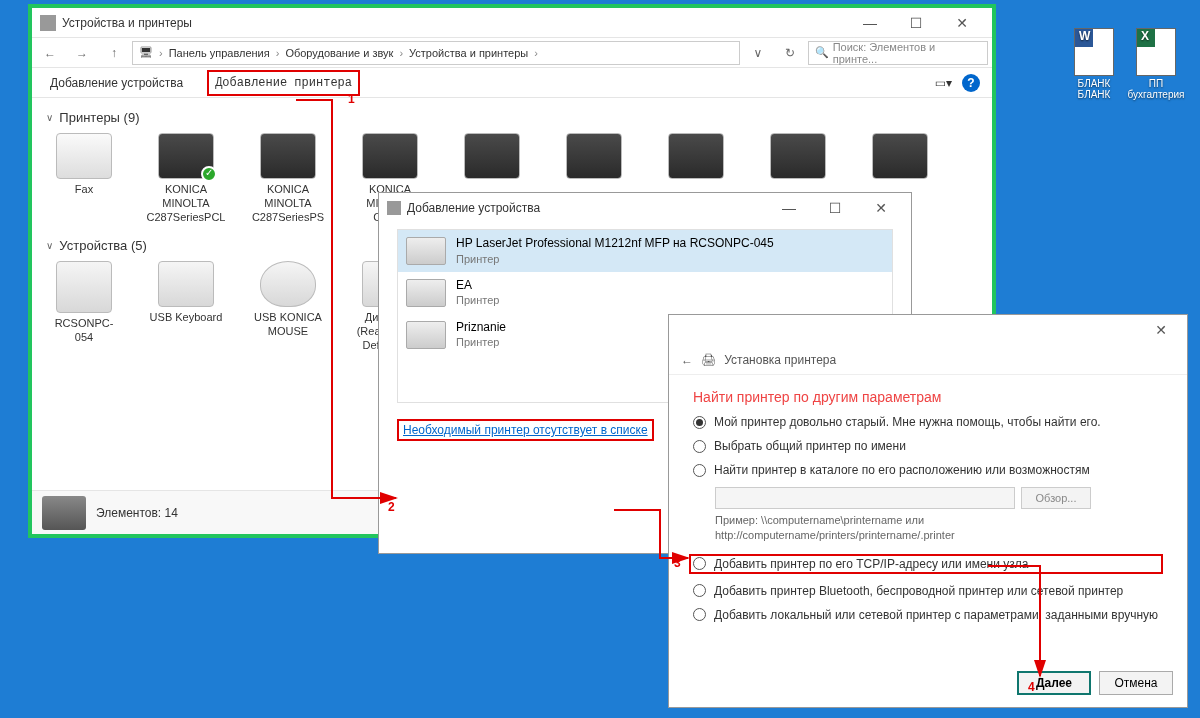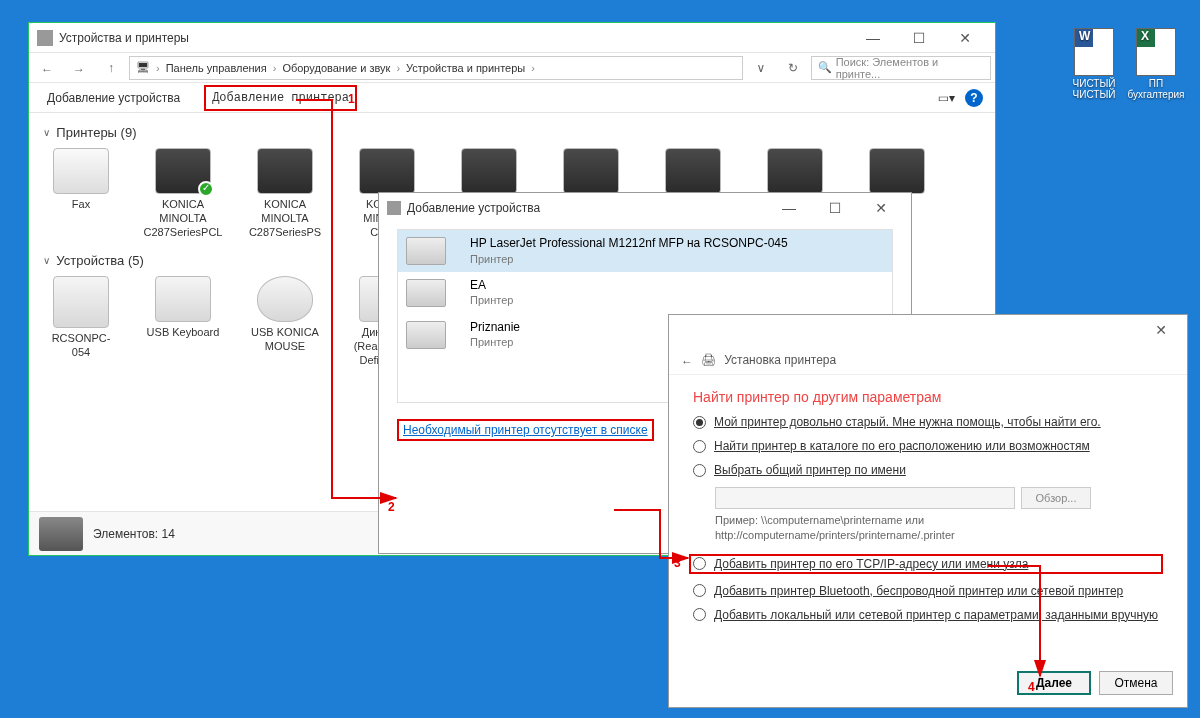--- a/index.html
+++ b/index.html
@@ -1,19 +1,19 @@
 <!DOCTYPE html>
 <html><head>
 <meta charset="utf-8">
 <style>
 * { box-sizing: border-box; font-family: 'Segoe UI', Tahoma, sans-serif; }
 body { margin: 0; width: 1200px; height: 718px; background: #1e7dd4; overflow: hidden; position: relative; }
 
 
-.main-window { position: absolute; left: 28px; top: 22px; width: 968px; height: 534px; background: #fff; border: 1px solid #22c55e; }
+.main-window { position: absolute; left: 28px; top: 4px; width: 968px; height: 534px; background: #fff; border: 4px solid #22c55e; }
 .titlebar { height: 30px; display: flex; align-items: center; padding: 0 8px; border-bottom: 1px solid #e5e5e5; font-size: 12px; color: #333; }
 .titlebar-icon { width: 16px; height: 16px; margin-right: 6px; background: #999; }
 .win-ctrl { margin-left: auto; display: flex; gap: 2px; }
 .win-ctrl span { width: 44px; height: 28px; display: flex; align-items: center; justify-content: center; color: #555; font-size: 14px; }
 
 .addrbar { height: 30px; display: flex; align-items: center; padding: 0 4px; gap: 4px; border-bottom: 1px solid #e5e5e5; font-size: 12px; }
 .nav-btn { width: 28px; height: 26px; display: flex; align-items: center; justify-content: center; color: #666; }
 .breadcrumb { flex: 1; height: 24px; border: 1px solid #ccc; display: flex; align-items: center; padding: 0 6px; gap: 2px; color: #333; font-size: 11px; }
 .breadcrumb span.sep { color: #888; padding: 0 4px; }
 .searchbox { width: 180px; height: 24px; border: 1px solid #ccc; padding: 0 6px; display: flex; align-items: center; color: #888; font-size: 11px; }
@@ -39,35 +39,35 @@
 .statusbar { position: absolute; bottom: 0; left: 0; right: 0; height: 44px; border-top: 1px solid #e5e5e5; display: flex; align-items: center; padding: 0 10px; font-size: 12px; color: #333; background: #f8f8f8; }
 .status-icon { width: 44px; height: 34px; background: linear-gradient(#888,#555); border-radius: 3px; margin-right: 10px; }
 
 
 .dlg2 { position: absolute; left: 378px; top: 192px; width: 534px; height: 362px; background: #fff; border: 1px solid #999; }
 .dlg2 .titlebar2 { height: 30px; display: flex; align-items: center; padding: 0 8px; font-size: 12px; color: #333; }
 .dlg2 .hdr { padding: 10px 18px 4px; }
 .dlg2 .hdr .h1 { font-size: 14px; color: #0066cc; margin-bottom: 4px; }
 .dlg2 .hdr .sub { font-size: 11px; color: #666; }
 .dlg2 .listbox { margin: 6px 18px; border: 1px solid #e0e0e0; height: 174px; overflow: hidden; }
-.listitem { display: flex; align-items: center; padding: 6px 8px; gap: 24px; font-size: 12px; }
+.listitem { display: flex; align-items: center; padding: 6px 8px; gap: 10px; font-size: 12px; }
 .listitem.sel { background: #d4e8f6; }
 .li-icon { width: 40px; height: 28px; background: linear-gradient(#eee,#ccc); border: 1px solid #aaa; border-radius: 2px; }
 .li-txt { display: flex; flex-direction: column; line-height: 1.3; }
 .li-txt .sub { color: #777; font-size: 11px; }
 .dlg2 .link { margin: 10px 18px; font-size: 12px; color: #0066cc; text-decoration: underline; display: inline-block; padding: 2px 4px; border: 2px solid #e00000; }
 
 
 .dlg3 { position: absolute; left: 668px; top: 314px; width: 520px; height: 394px; background: #fff; border: 1px solid #999; }
 .d3-top { height: 30px; display: flex; align-items: center; justify-content: flex-end; padding: 0 6px; }
 .d3-top .x { width: 40px; text-align: center; color: #555; font-size: 14px; }
 .d3-crumb { height: 30px; display: flex; align-items: center; padding: 0 12px; gap: 8px; font-size: 12px; color: #555; border-bottom: 1px solid #eee; }
 .d3-body { padding: 14px 24px; }
 .d3-h { font-size: 14px; color: #ef4444; margin-bottom: 10px; }
-.radio-row { display: flex; align-items: center; gap: 8px; font-size: 12px; color: #333; margin: 10px 0; text-decoration: underline; }
+.radio-row { display: flex; align-items: center; gap: 8px; font-size: 12px; color: #333; margin: 10px 0; }
 .radio { width: 13px; height: 13px; border: 1px solid #555; border-radius: 50%; position: relative; flex-shrink: 0; }
 .radio.checked::after { content: ''; position: absolute; left: 2px; top: 2px; width: 7px; height: 7px; background: #333; border-radius: 50%; }
 .radio-row.hl { border: 2px solid #e00000; padding: 1px 2px; margin-left: -4px; }
 .share-input { margin-left: 22px; display: flex; gap: 6px; align-items: center; }
 .share-input input { width: 300px; height: 22px; border: 1px solid #ccc; background: #f5f5f5; padding: 0 4px; font-size: 11px; }
 .browse-btn { width: 70px; height: 22px; border: 1px solid #ccc; background: #f3f3f3; font-size: 11px; color: #888; }
 .example { margin-left: 22px; font-size: 11px; color: #666; line-height: 1.4; margin-top: 4px; }
 .d3-btns { position: absolute; bottom: 12px; right: 14px; display: flex; gap: 8px; }
 .btn { width: 74px; height: 24px; border: 1px solid #aaa; background: #f3f3f3; font-size: 12px; display: flex; align-items: center; justify-content: center; }
 .btn.hl { border: 2px solid #0f766e; font-weight: bold; }
@@ -84,21 +84,21 @@
 
 
 .arrow { position: absolute; pointer-events: none; }
 .num-lbl { position: absolute; font-size: 12px; color: #e00000; font-weight: bold; }
 </style>
 </head>
 <body>
 
 <div class="desktop-icon" style="left:1066px;top:28px">
   <div class="di-icon word"></div>
-  <span>ЧИСТЫЙ ЧИСТЫЙ</span>
+  <span>БЛАНК БЛАНК</span>
 </div>
 <div class="desktop-icon" style="left:1128px;top:28px">
   <div class="di-icon excel"></div>
   <span>ПП бухгалтерия</span>
 </div>
 
 <div class="main-window">
   <div class="titlebar">
     <div class="titlebar-icon"></div>
     <span>Устройства и принтеры</span>
@@ -252,25 +252,25 @@
     <span>Установка принтера</span>
   </div>
   <div class="d3-body">
     <div class="d3-h">Найти принтер по другим параметрам</div>
     <div class="radio-row">
         <div class="radio checked"></div>
         <span>Мой принтер довольно старый. Мне нужна помощь, чтобы найти его.</span>
       </div>
     <div class="radio-row">
         <div class="radio"></div>
+        <span>Выбрать общий принтер по имени</span>
+      </div>
+    <div class="radio-row">
+        <div class="radio"></div>
         <span>Найти принтер в каталоге по его расположению или возможностям</span>
-      </div>
-    <div class="radio-row">
-        <div class="radio"></div>
-        <span>Выбрать общий принтер по имени</span>
       </div>
     <div class="share-input">
       <input type="text" disabled="" style="">
       <button class="browse-btn" disabled="">Обзор...</button>
     </div>
     <div class="example">Пример: \\computername\printername или http://computername/printers/printername/.printer</div>
     <div class="radio-row hl">
         <div class="radio"></div>
         <span>Добавить принтер по его TCP/IP-адресу или имени узла</span>
       </div>

